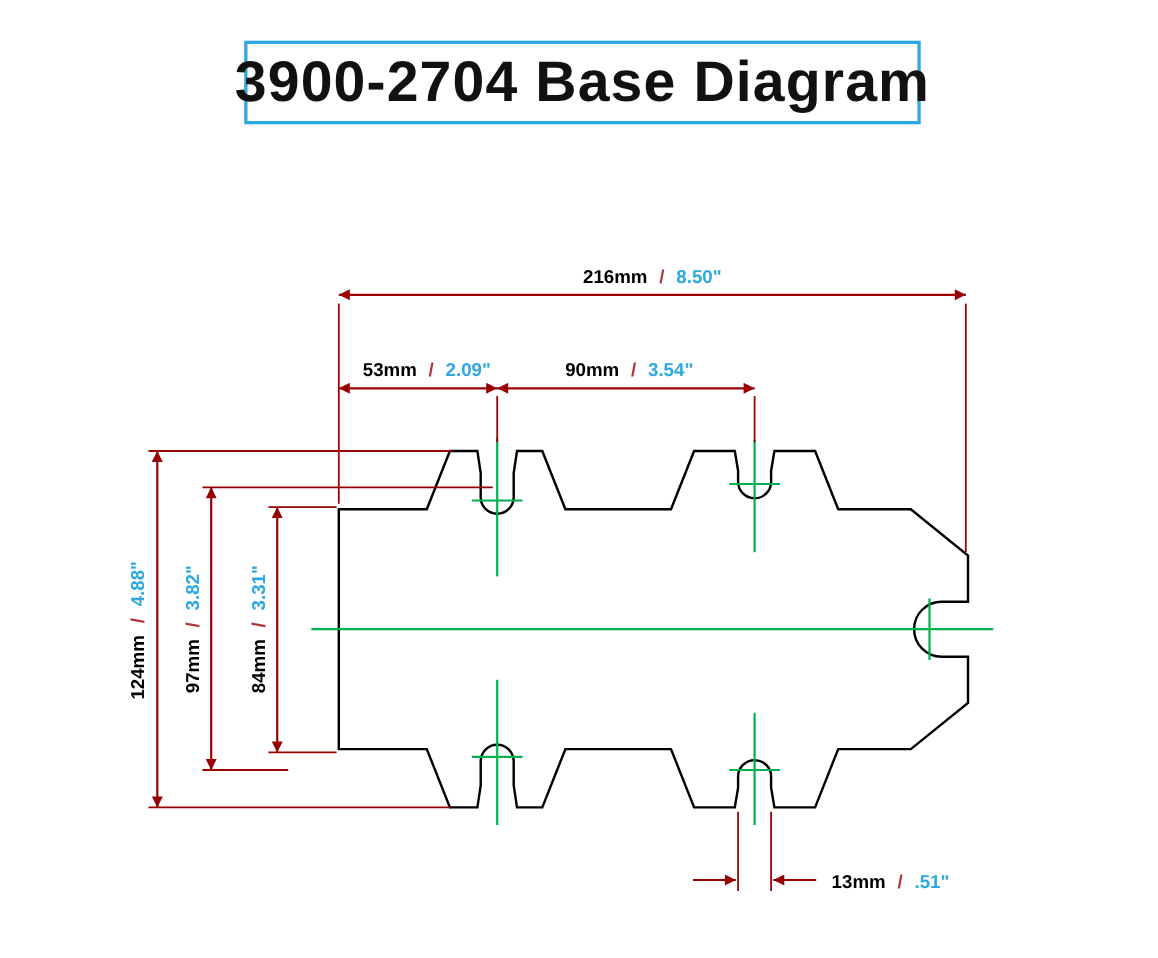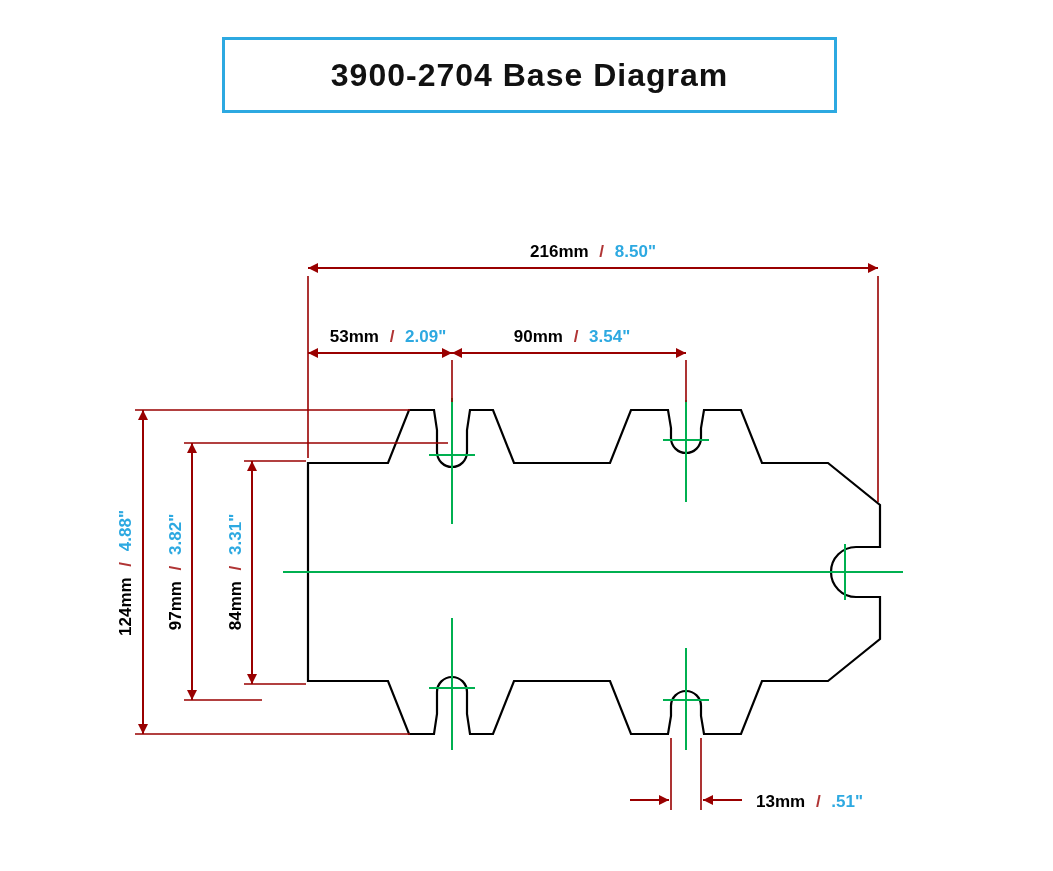--- a/index.html
+++ b/index.html
@@ -12,21 +12,21 @@
   }
   #title-box {
     position:absolute;
     left:222px; top:37px;
     width:609px; height:70px;
     border:3px solid #2da9e1;
     background:#ffffff;
     display:flex; align-items:center; justify-content:center;
   }
   #title-box .title-text {
-    font-size:32px;
+    font-size:52px;
     font-weight:bold;
     color:#111111;
     letter-spacing:1px;
     white-space:nowrap;
   }
   svg { position:absolute; left:0; top:0; }
   .part { stroke:#000000; stroke-width:2.2; fill:none; stroke-linejoin:miter; }
   .cl   { stroke:#00b050; stroke-width:2; fill:none; }
   .dim  { stroke:#990000; stroke-width:2; fill:none; }
   .ext  { stroke:#990000; stroke-width:1.6; fill:none; }

